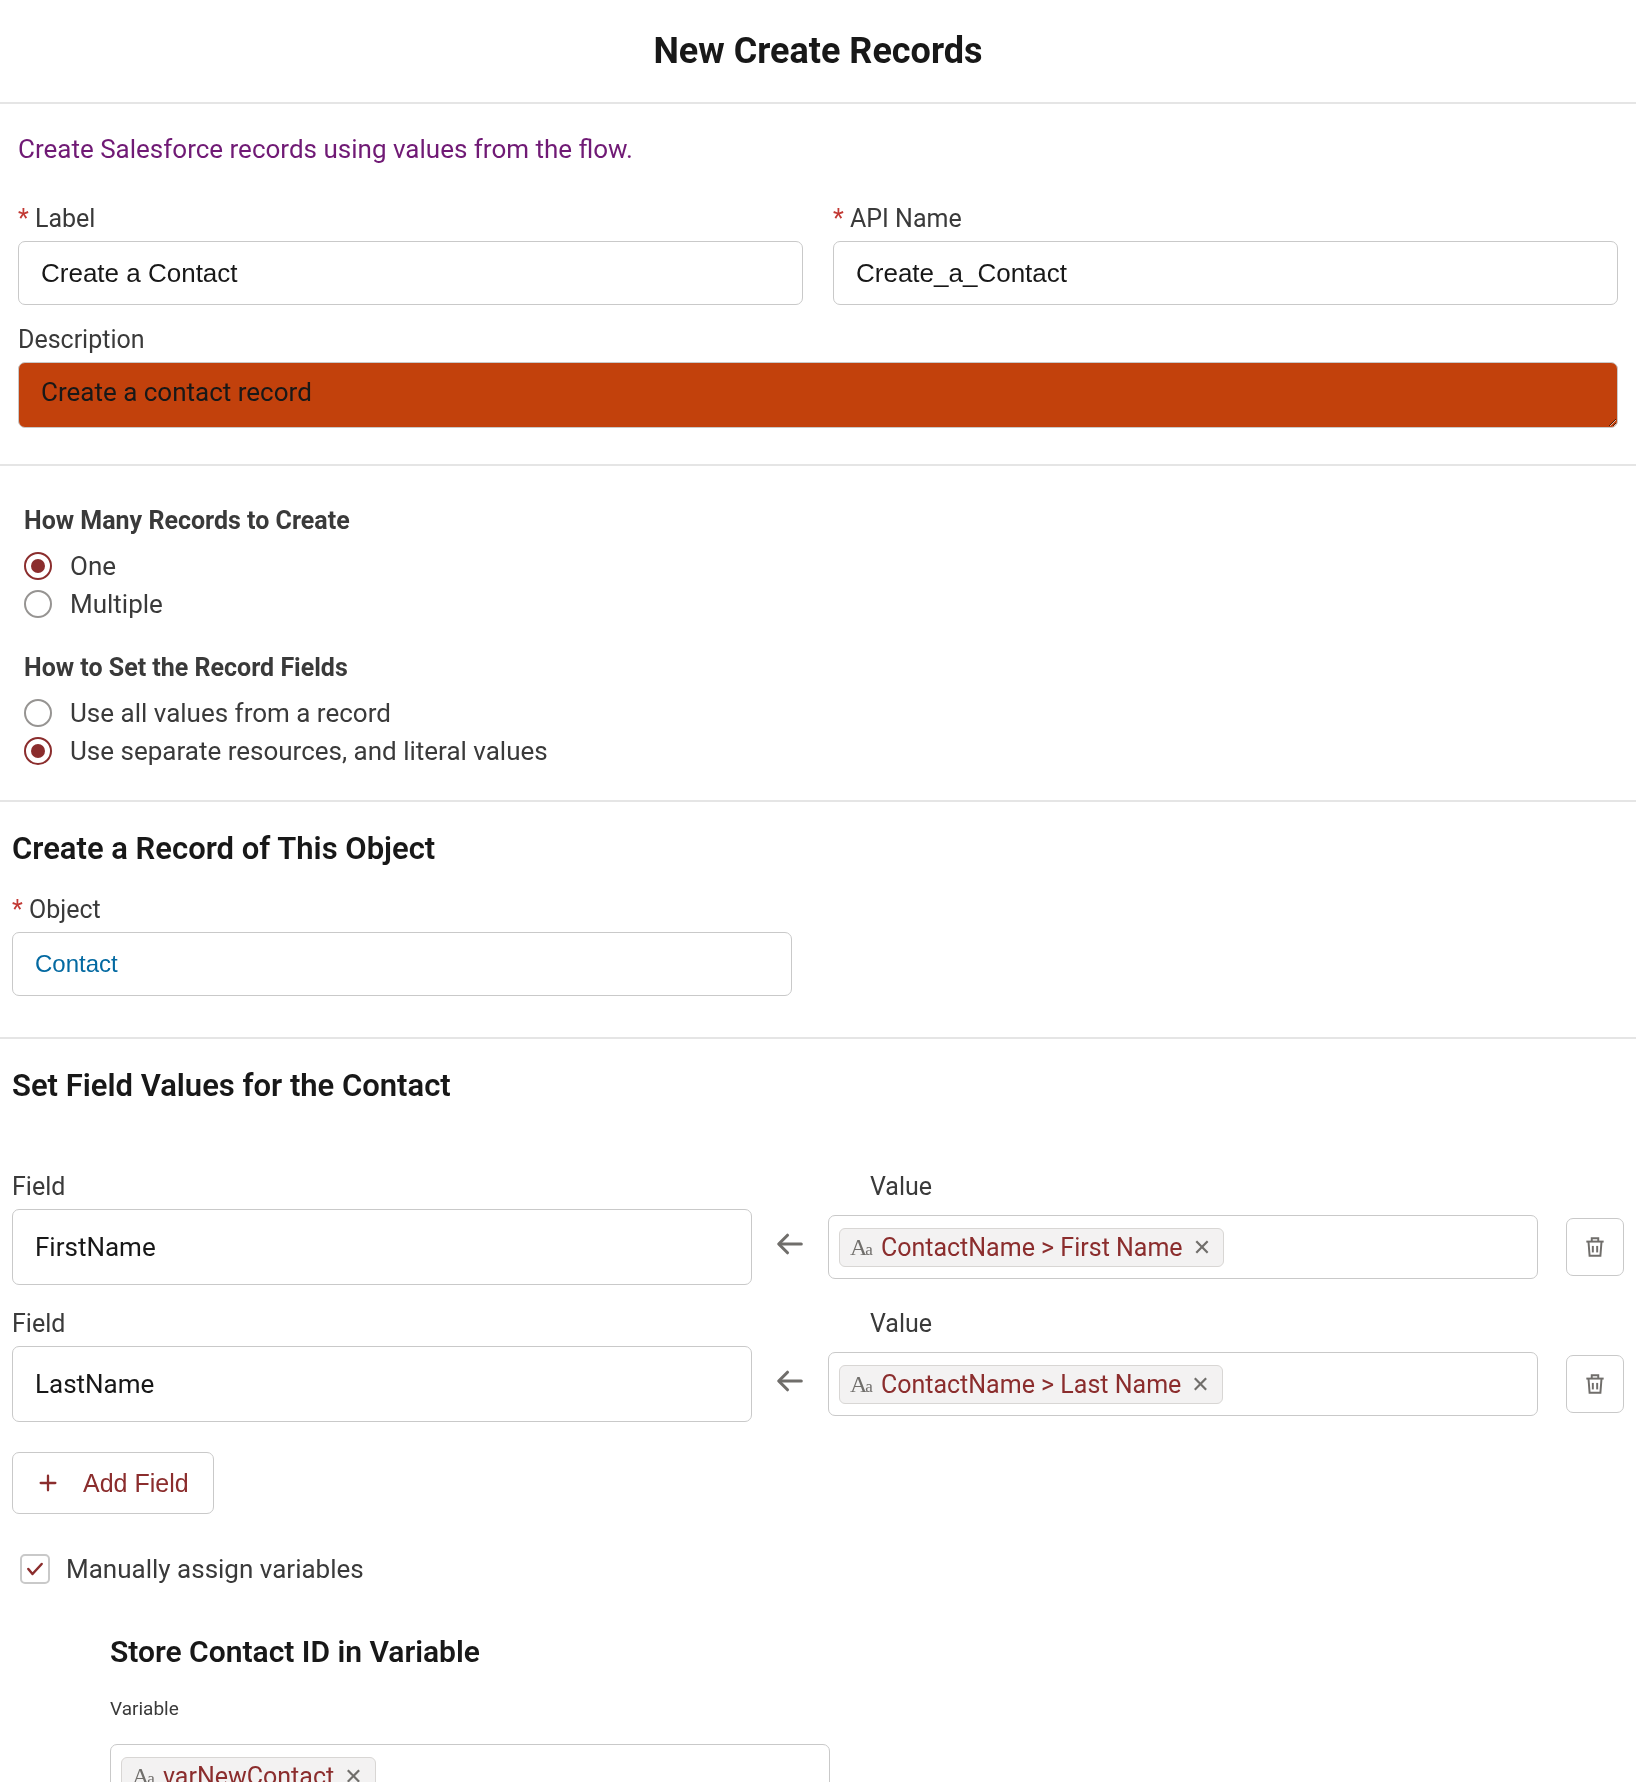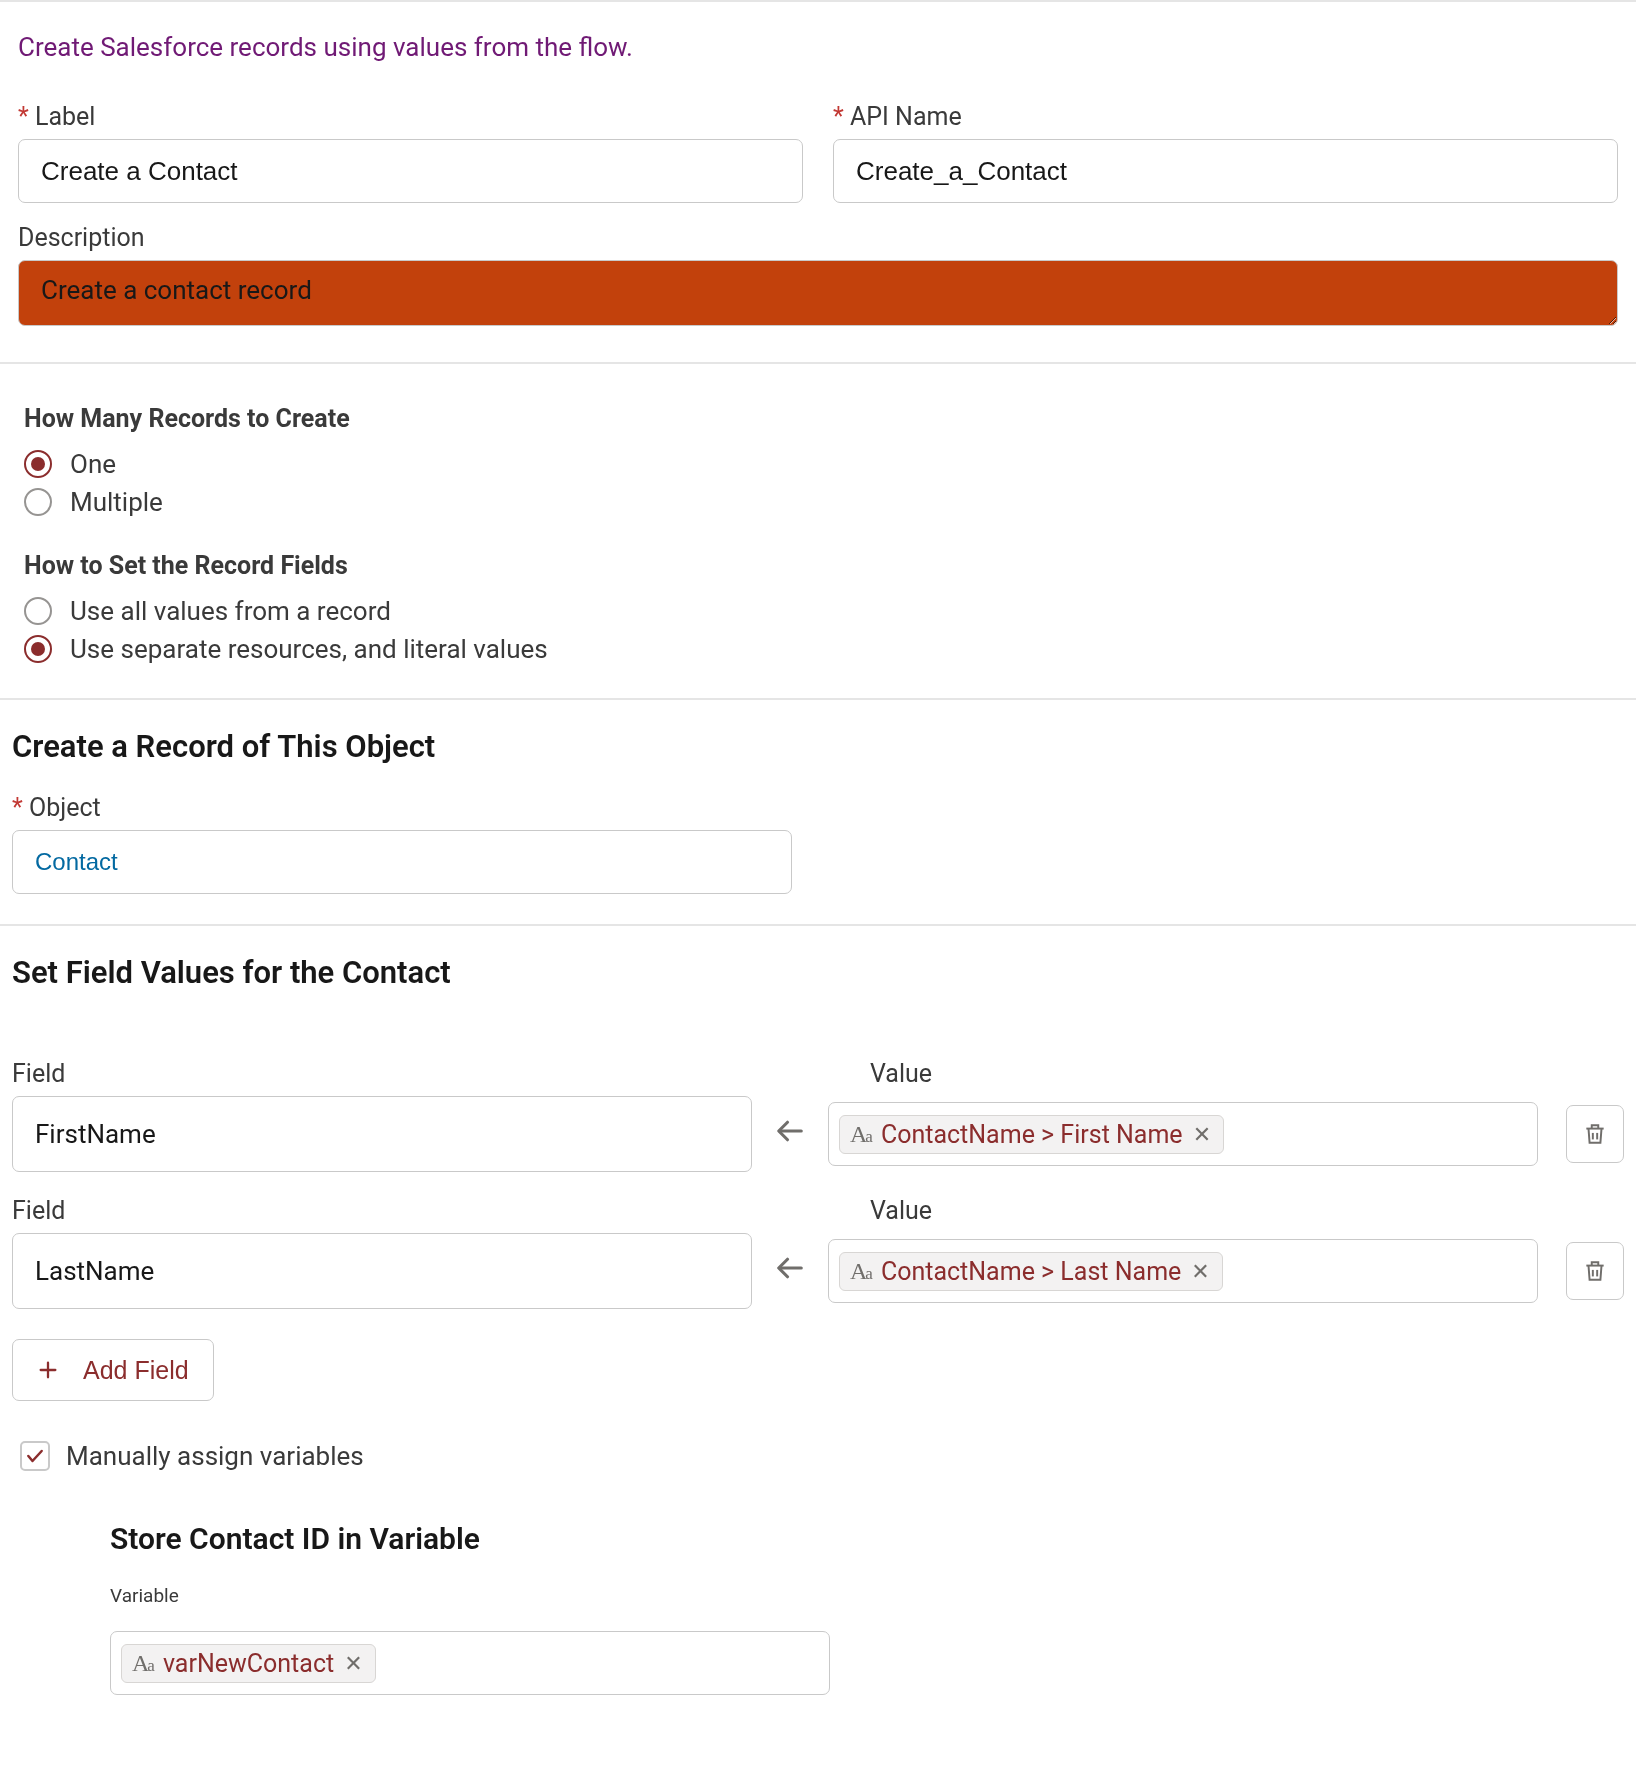--- a/index.html
+++ b/index.html
@@ -103,21 +103,21 @@
   .radio-label {
     font-size: 26px;
     color: #3a3a3a;
   }
   .section-heading {
     font-size: 31px;
     font-weight: 600;
     color: #181818;
     padding: 28px 0 28px 12px;
   }
-  .obj-block { padding: 0 18px 30px 12px; }
+  .obj-block { padding: 0 18px 41px 12px; }
   .obj-input {
     width: 780px;
     height: 64px;
     border: 1px solid #c9c9c9;
     border-radius: 7px;
     padding: 0 22px;
     font-size: 24px;
     color: #0369a1;
     background: #fff;
   }
@@ -261,20 +261,21 @@
     display: flex;
     align-items: center;
     background: #fff;
   }
 </style>
 </head>
 <body>
 
 <div class="page">
 
+  <div class="title">New Create Records</div>
   <div class="hr"></div>
 
   <div class="intro">Create Salesforce records using values from the flow.</div>
 
   <div class="form-row">
     <div class="form-col">
       <div class="field-label">
         <span class="req">*</span>
         <span>Label</span>
       </div>

